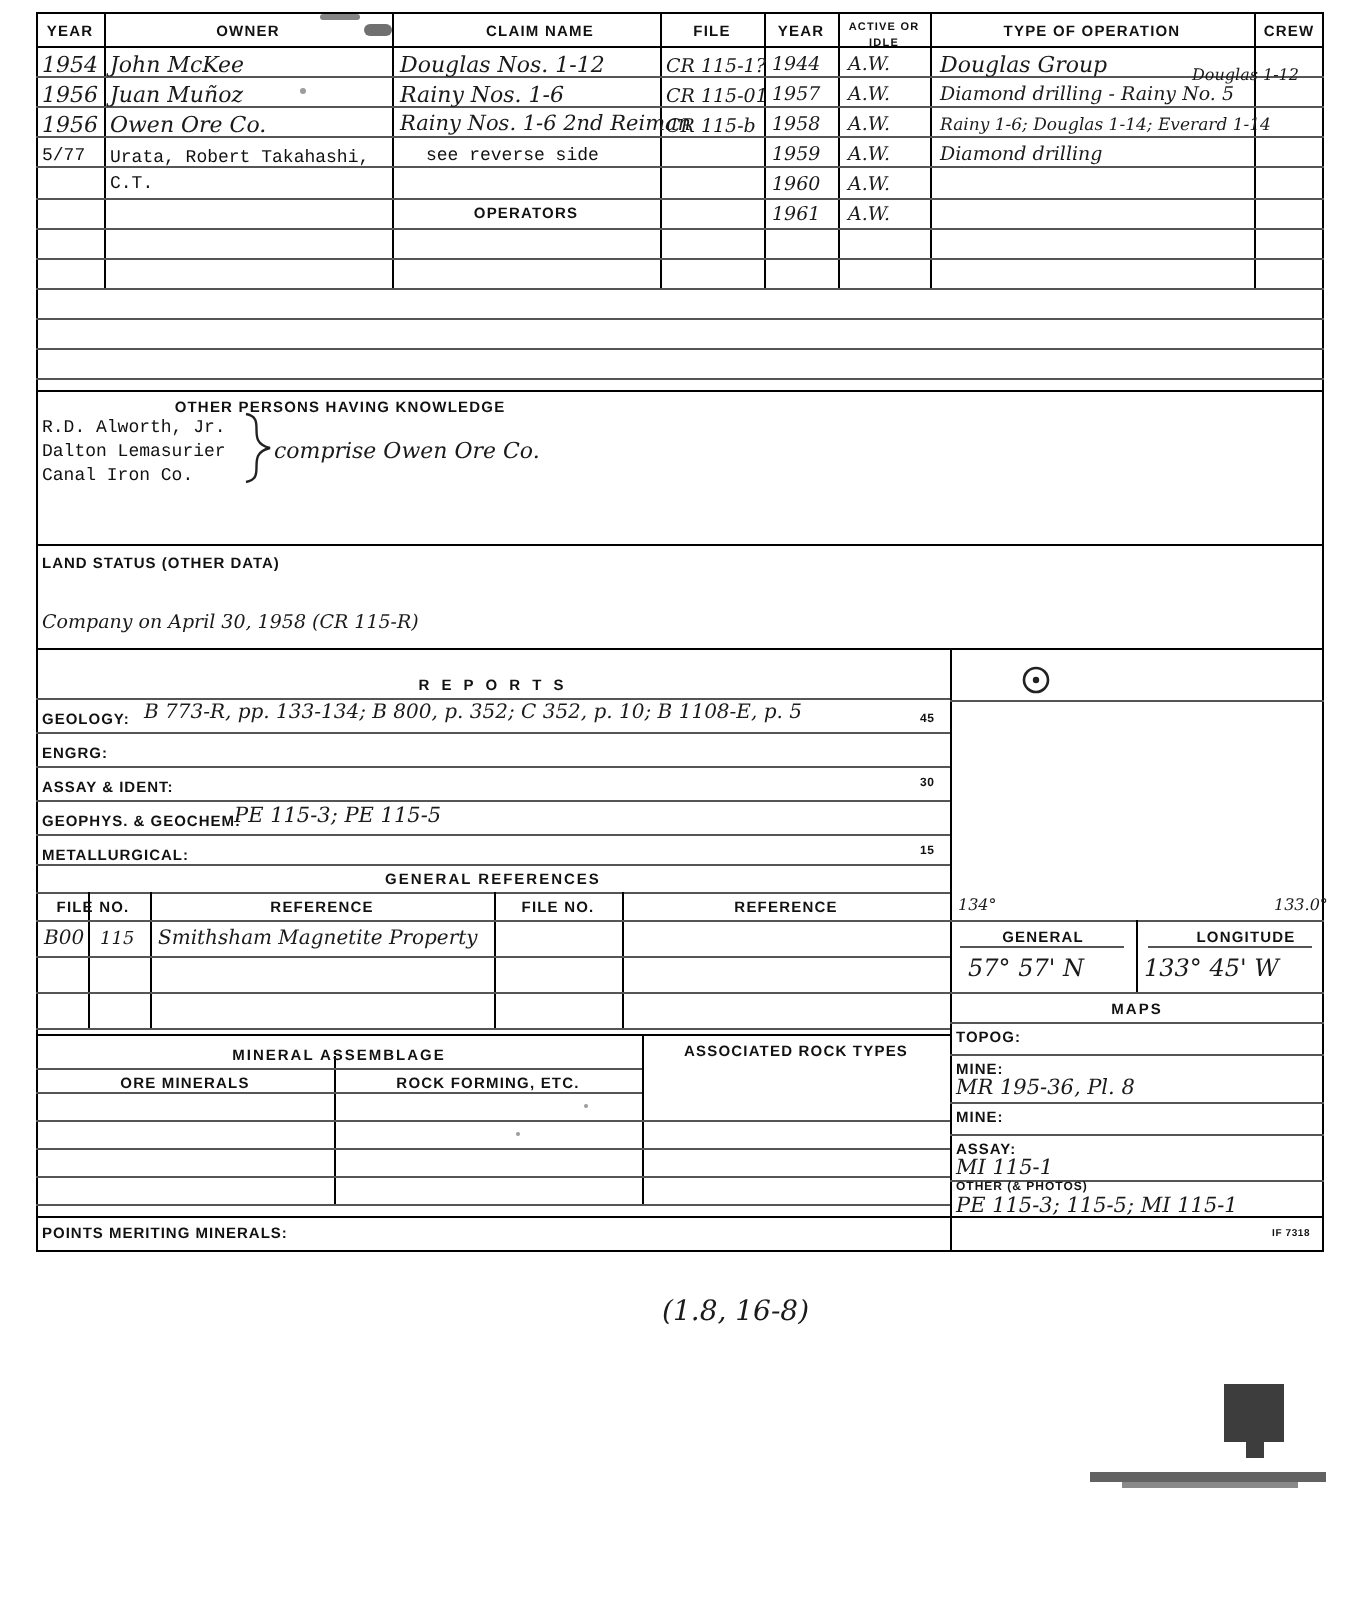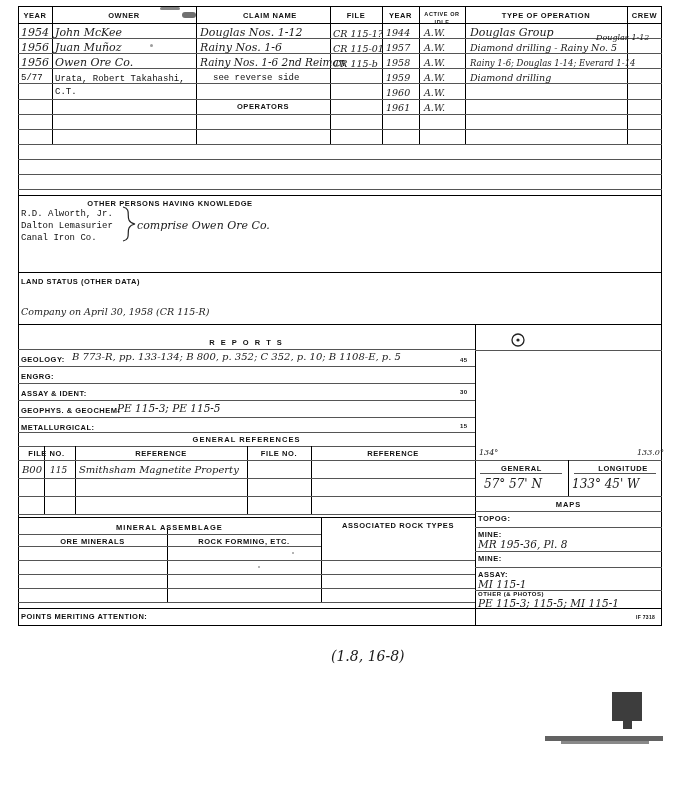--- a/index.html
+++ b/index.html
@@ -250,21 +250,21 @@
 
   <div class="hdr" style="position:absolute; left:18px; top:537px; width:149px;">ORE MINERALS</div>
   <div class="hdr" style="position:absolute; left:167px; top:537px; width:154px;">ROCK FORMING, ETC.</div>
   <div class="hline-thin" style="left:18px; top:546px; width:303px;"></div>
   <div class="hline-thin" style="left:18px; top:560px; width:457px;"></div>
   <div class="hline-thin" style="left:18px; top:574px; width:457px;"></div>
   <div class="hline-thin" style="left:18px; top:588px; width:457px;"></div>
   <div class="hline-thin" style="left:18px; top:602px; width:457px;"></div>
 
   <div class="hline" style="left:18px; top:608px; width:644px;"></div>
-  <div class="hdr-left" style="position:absolute; left:21px; top:612px;">POINTS MERITING ATTENTION:</div>
+  <div class="hdr-left" style="position:absolute; left:21px; top:612px;">POINTS MERITING MINERALS:</div>
   <div class="tiny" style="position:absolute; left:636px; top:614px; font-size:5px;">IF 7318</div>
 
   <div class="hline-thin" style="left:475px; top:350px; width:187px;"></div>
   <svg style="position:absolute; left:507px; top:332px;" width="22" height="16">
     <circle cx="11" cy="8" r="6" stroke="#222" stroke-width="1.3" fill="none"></circle>
     <circle cx="11" cy="8" r="1.6" fill="#222"></circle>
   </svg>
 
   <div class="hline-thin" style="left:475px; top:460px; width:187px;"></div>
   <div class="vline" style="left:568px; top:460px; height:36px;"></div>

